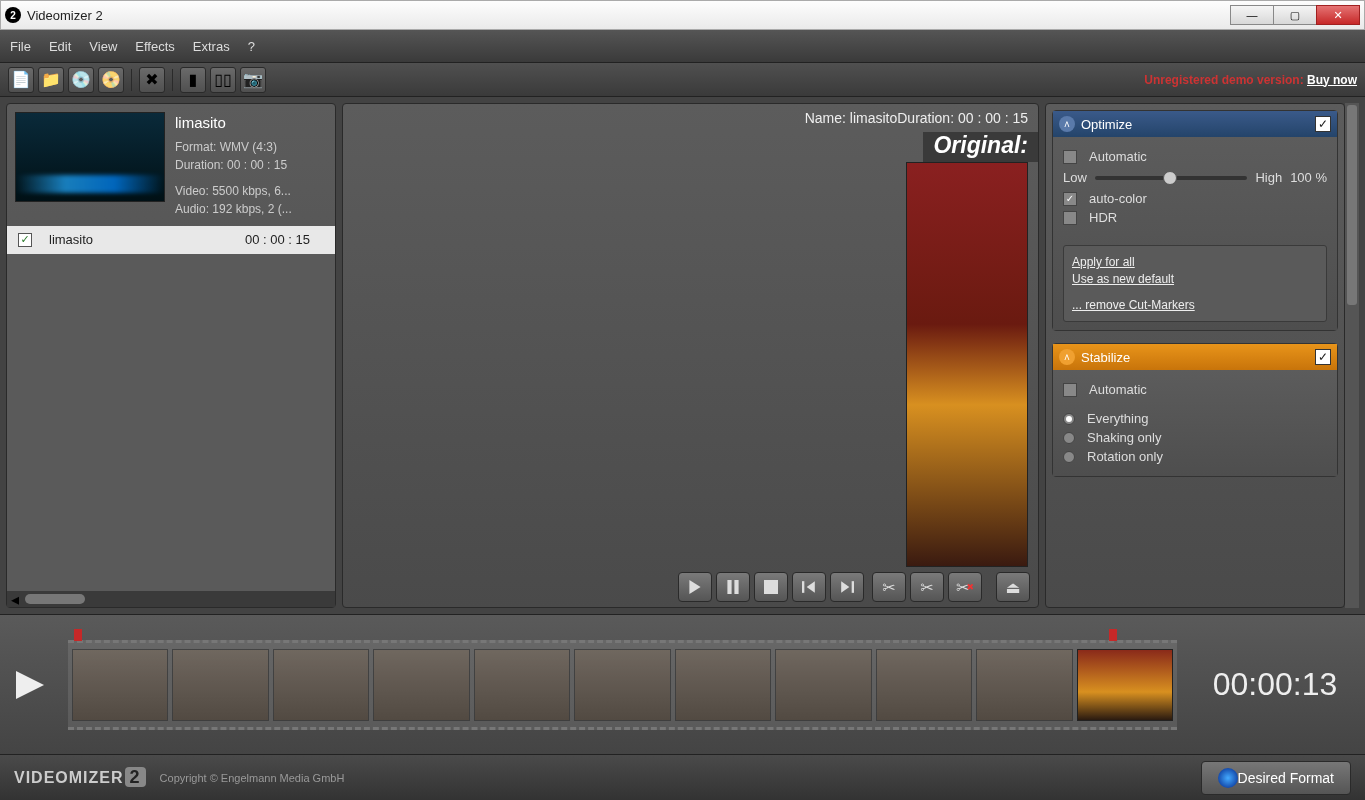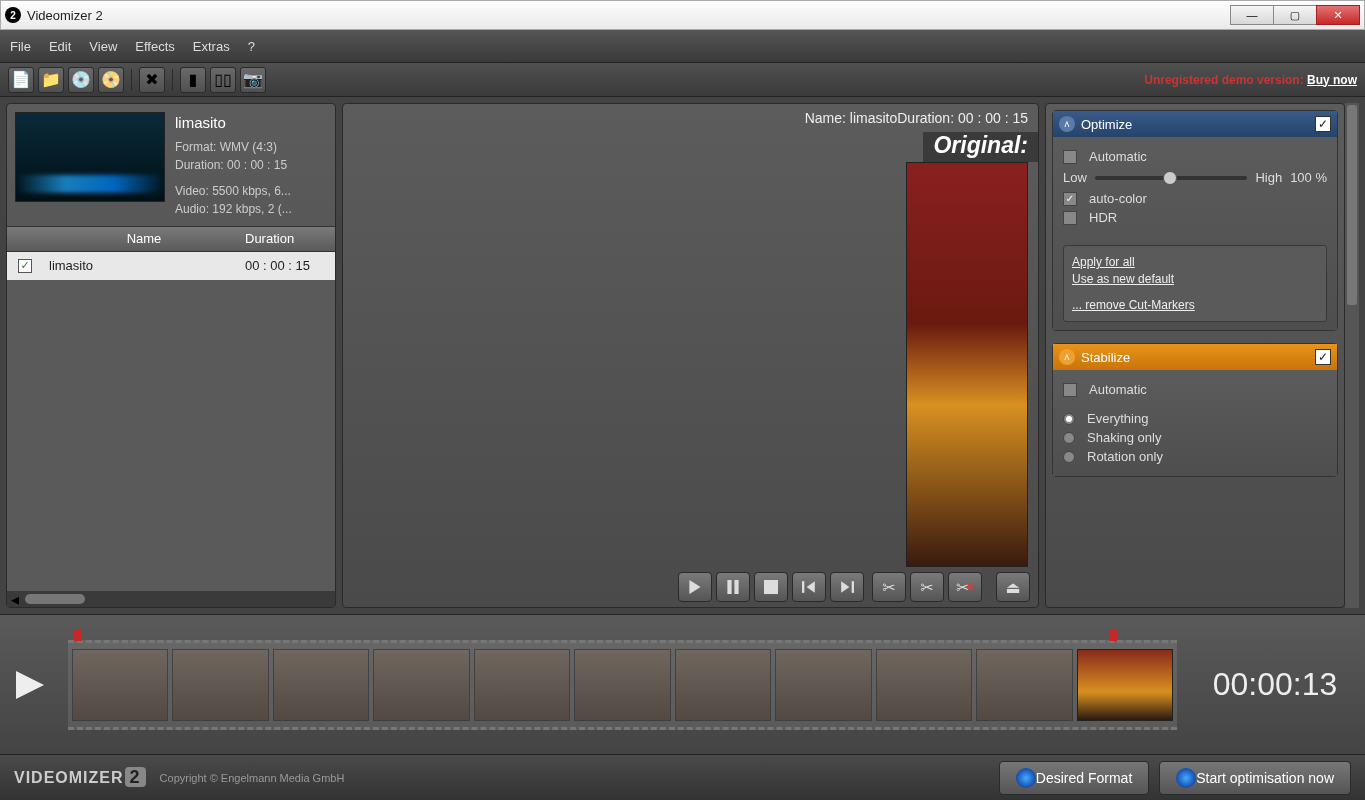--- a/index.html
+++ b/index.html
@@ -137,25 +137,20 @@
         <div class="thumb"></div>
         <div class="vmeta">
           <div class="vname">limasito</div>
           <div>Format: WMV (4:3)</div>
           <div>Duration: 00 : 00 : 15</div>
           <div style="height:8px"></div>
           <div>Video: 5500 kbps, 6...</div>
           <div>Audio: 192 kbps, 2 (...</div>
         </div>
       </div>
-      <div class="listhead">
-        <div class="c1"></div>
-        <div class="c2">Name</div>
-        <div class="c3">Duration</div>
-      </div>
       <div class="listrow">
         <div class="c1">
             <span style="width:14px;height:14px;border:1px solid #555;background:#fff;color:#2a7a2a;display:flex;align-items:center;justify-content:center;font-size:11px">✓</span>
           </div>
         <div class="c2">limasito</div>
         <div class="c3">00 : 00 : 15</div>
       </div>
       <div class="listbody"></div>
       <div class="hscroll">◂<div class="sb"></div></div>
     </div>
@@ -305,18 +300,14 @@
   </div>
 
   <div class="footer">
     <span class="logo"><span>VIDEOMIZER</span><span class="n">2</span></span>
     <span class="copy">Copyright © Engelmann Media GmbH</span>
     <div style="flex:1"></div>
     <div class="bigbtn">
         <span class="bi"></span>
         <span>Desired Format</span>
       </div>
-    <div class="bigbtn">
-        <span class="bi"></span>
-        <span>Start optimisation now</span>
-      </div>
   </div>
 </div>
 
 </body></html>

